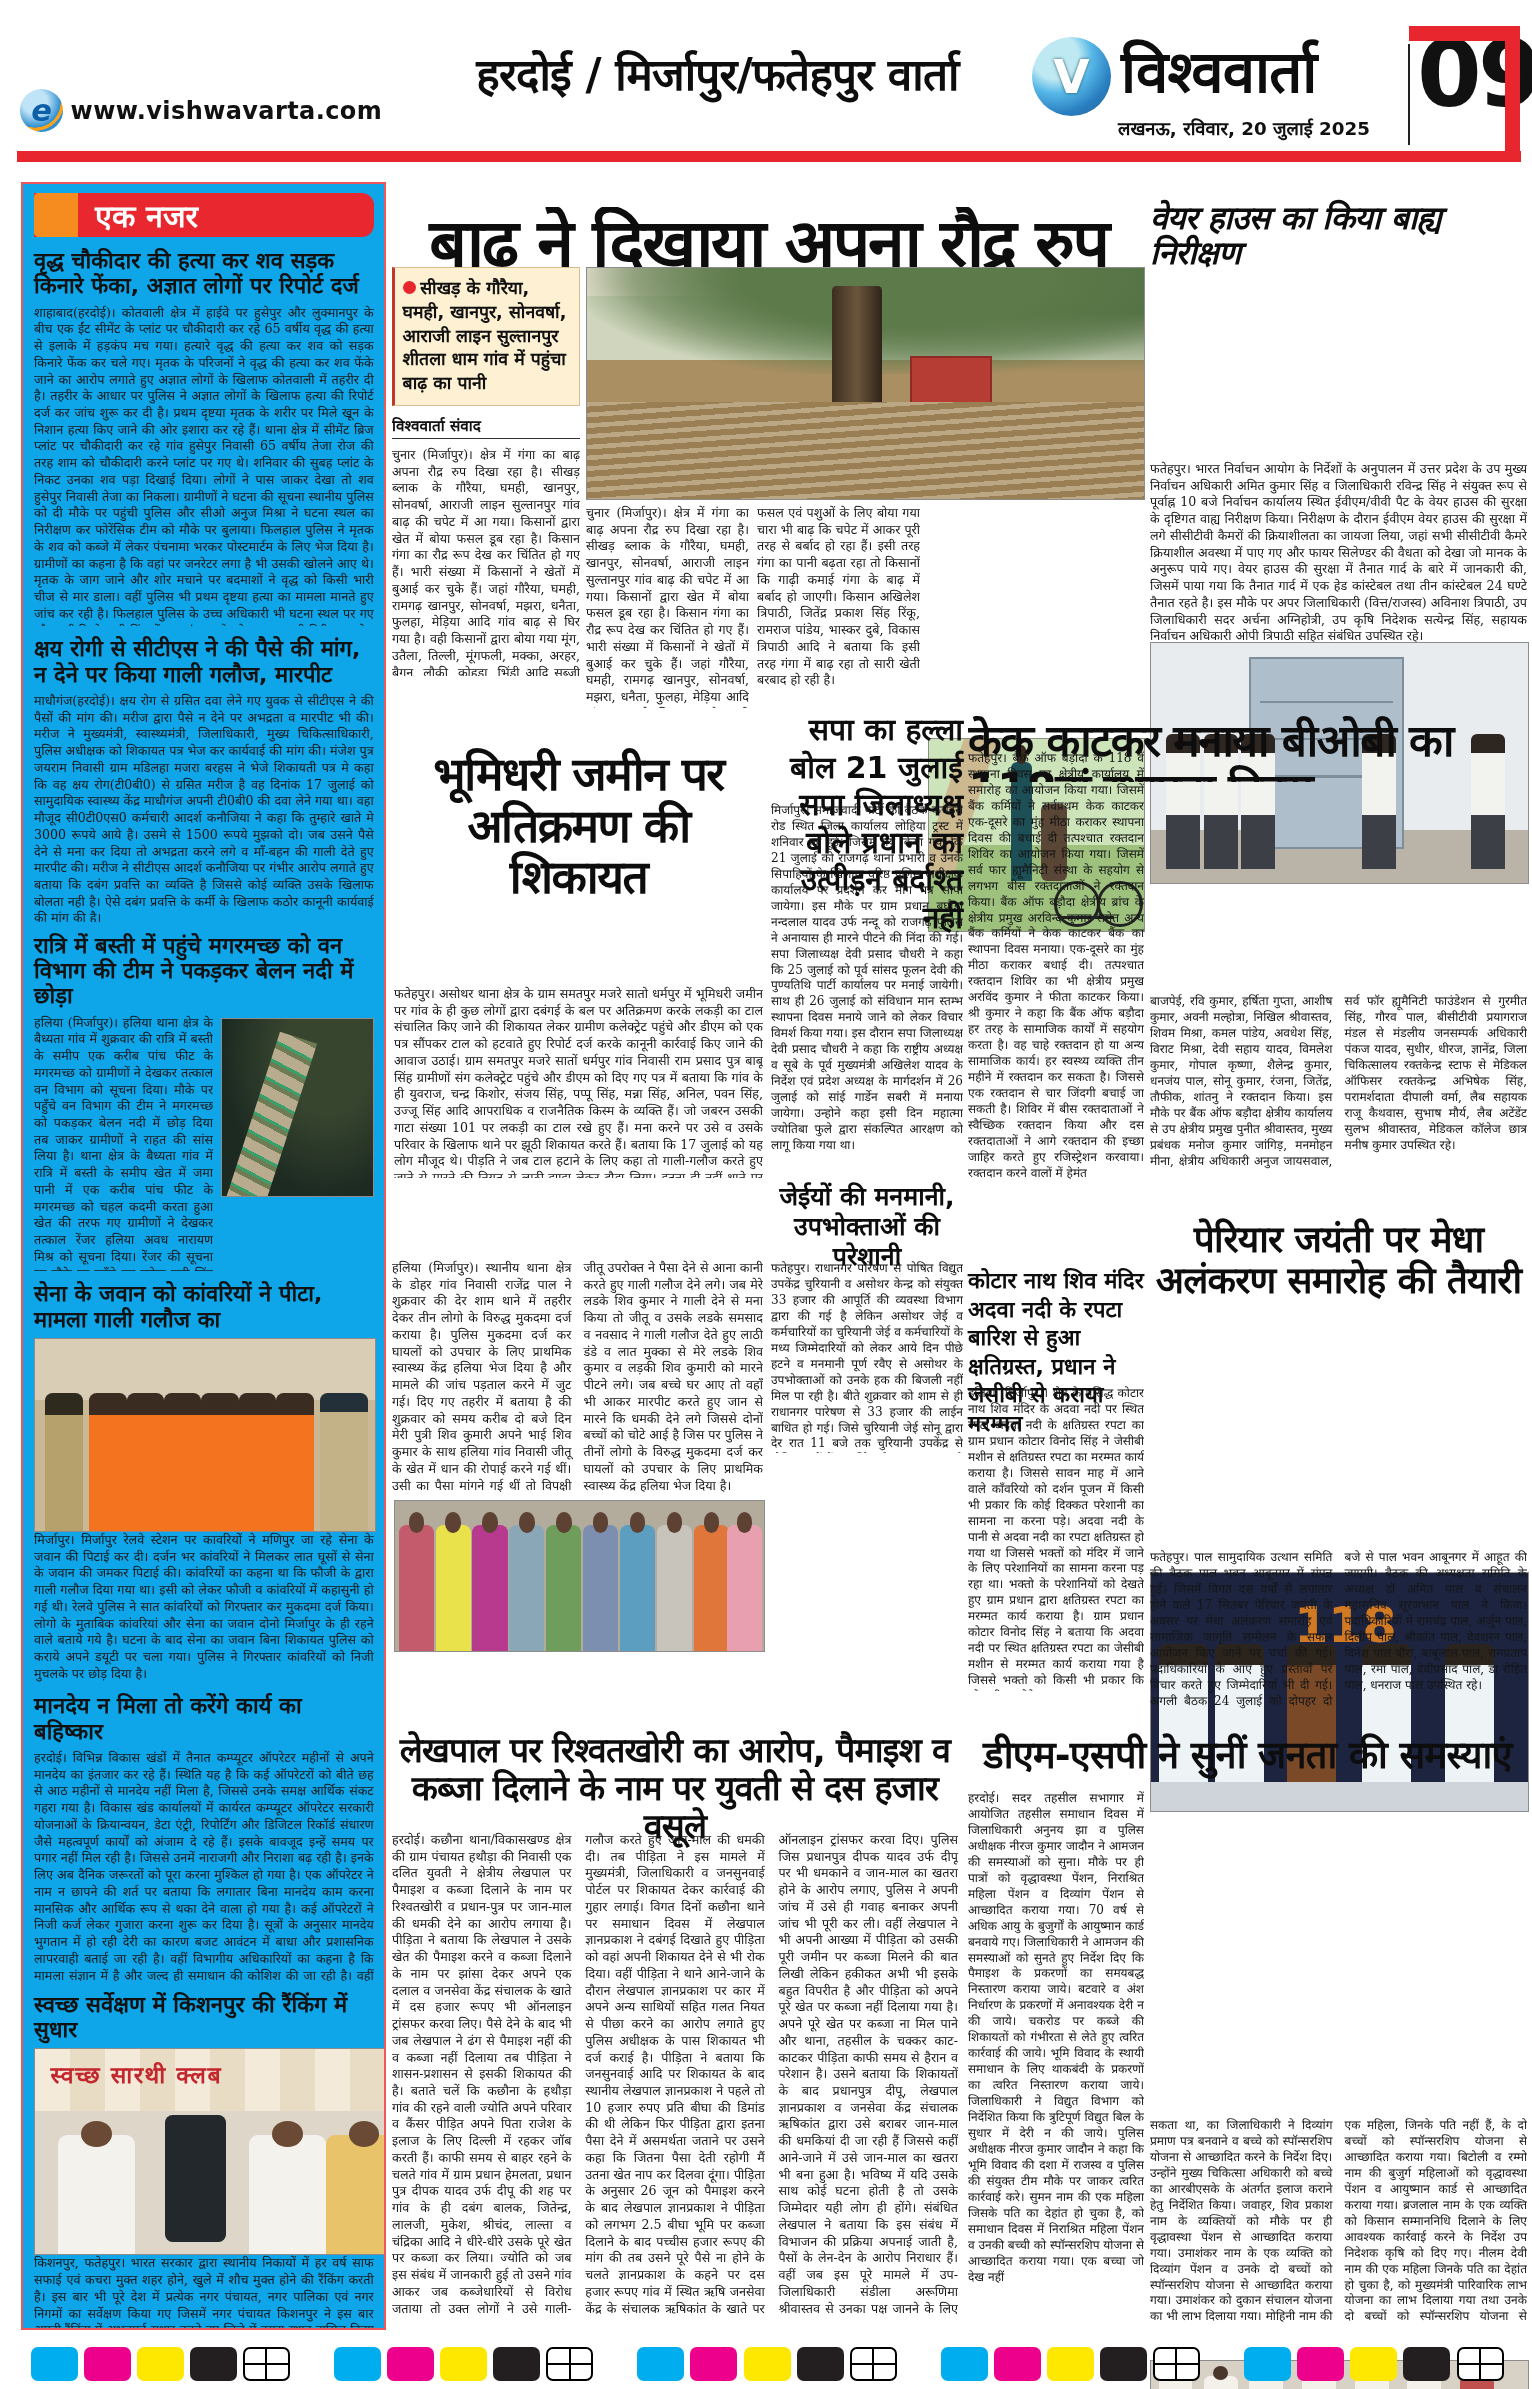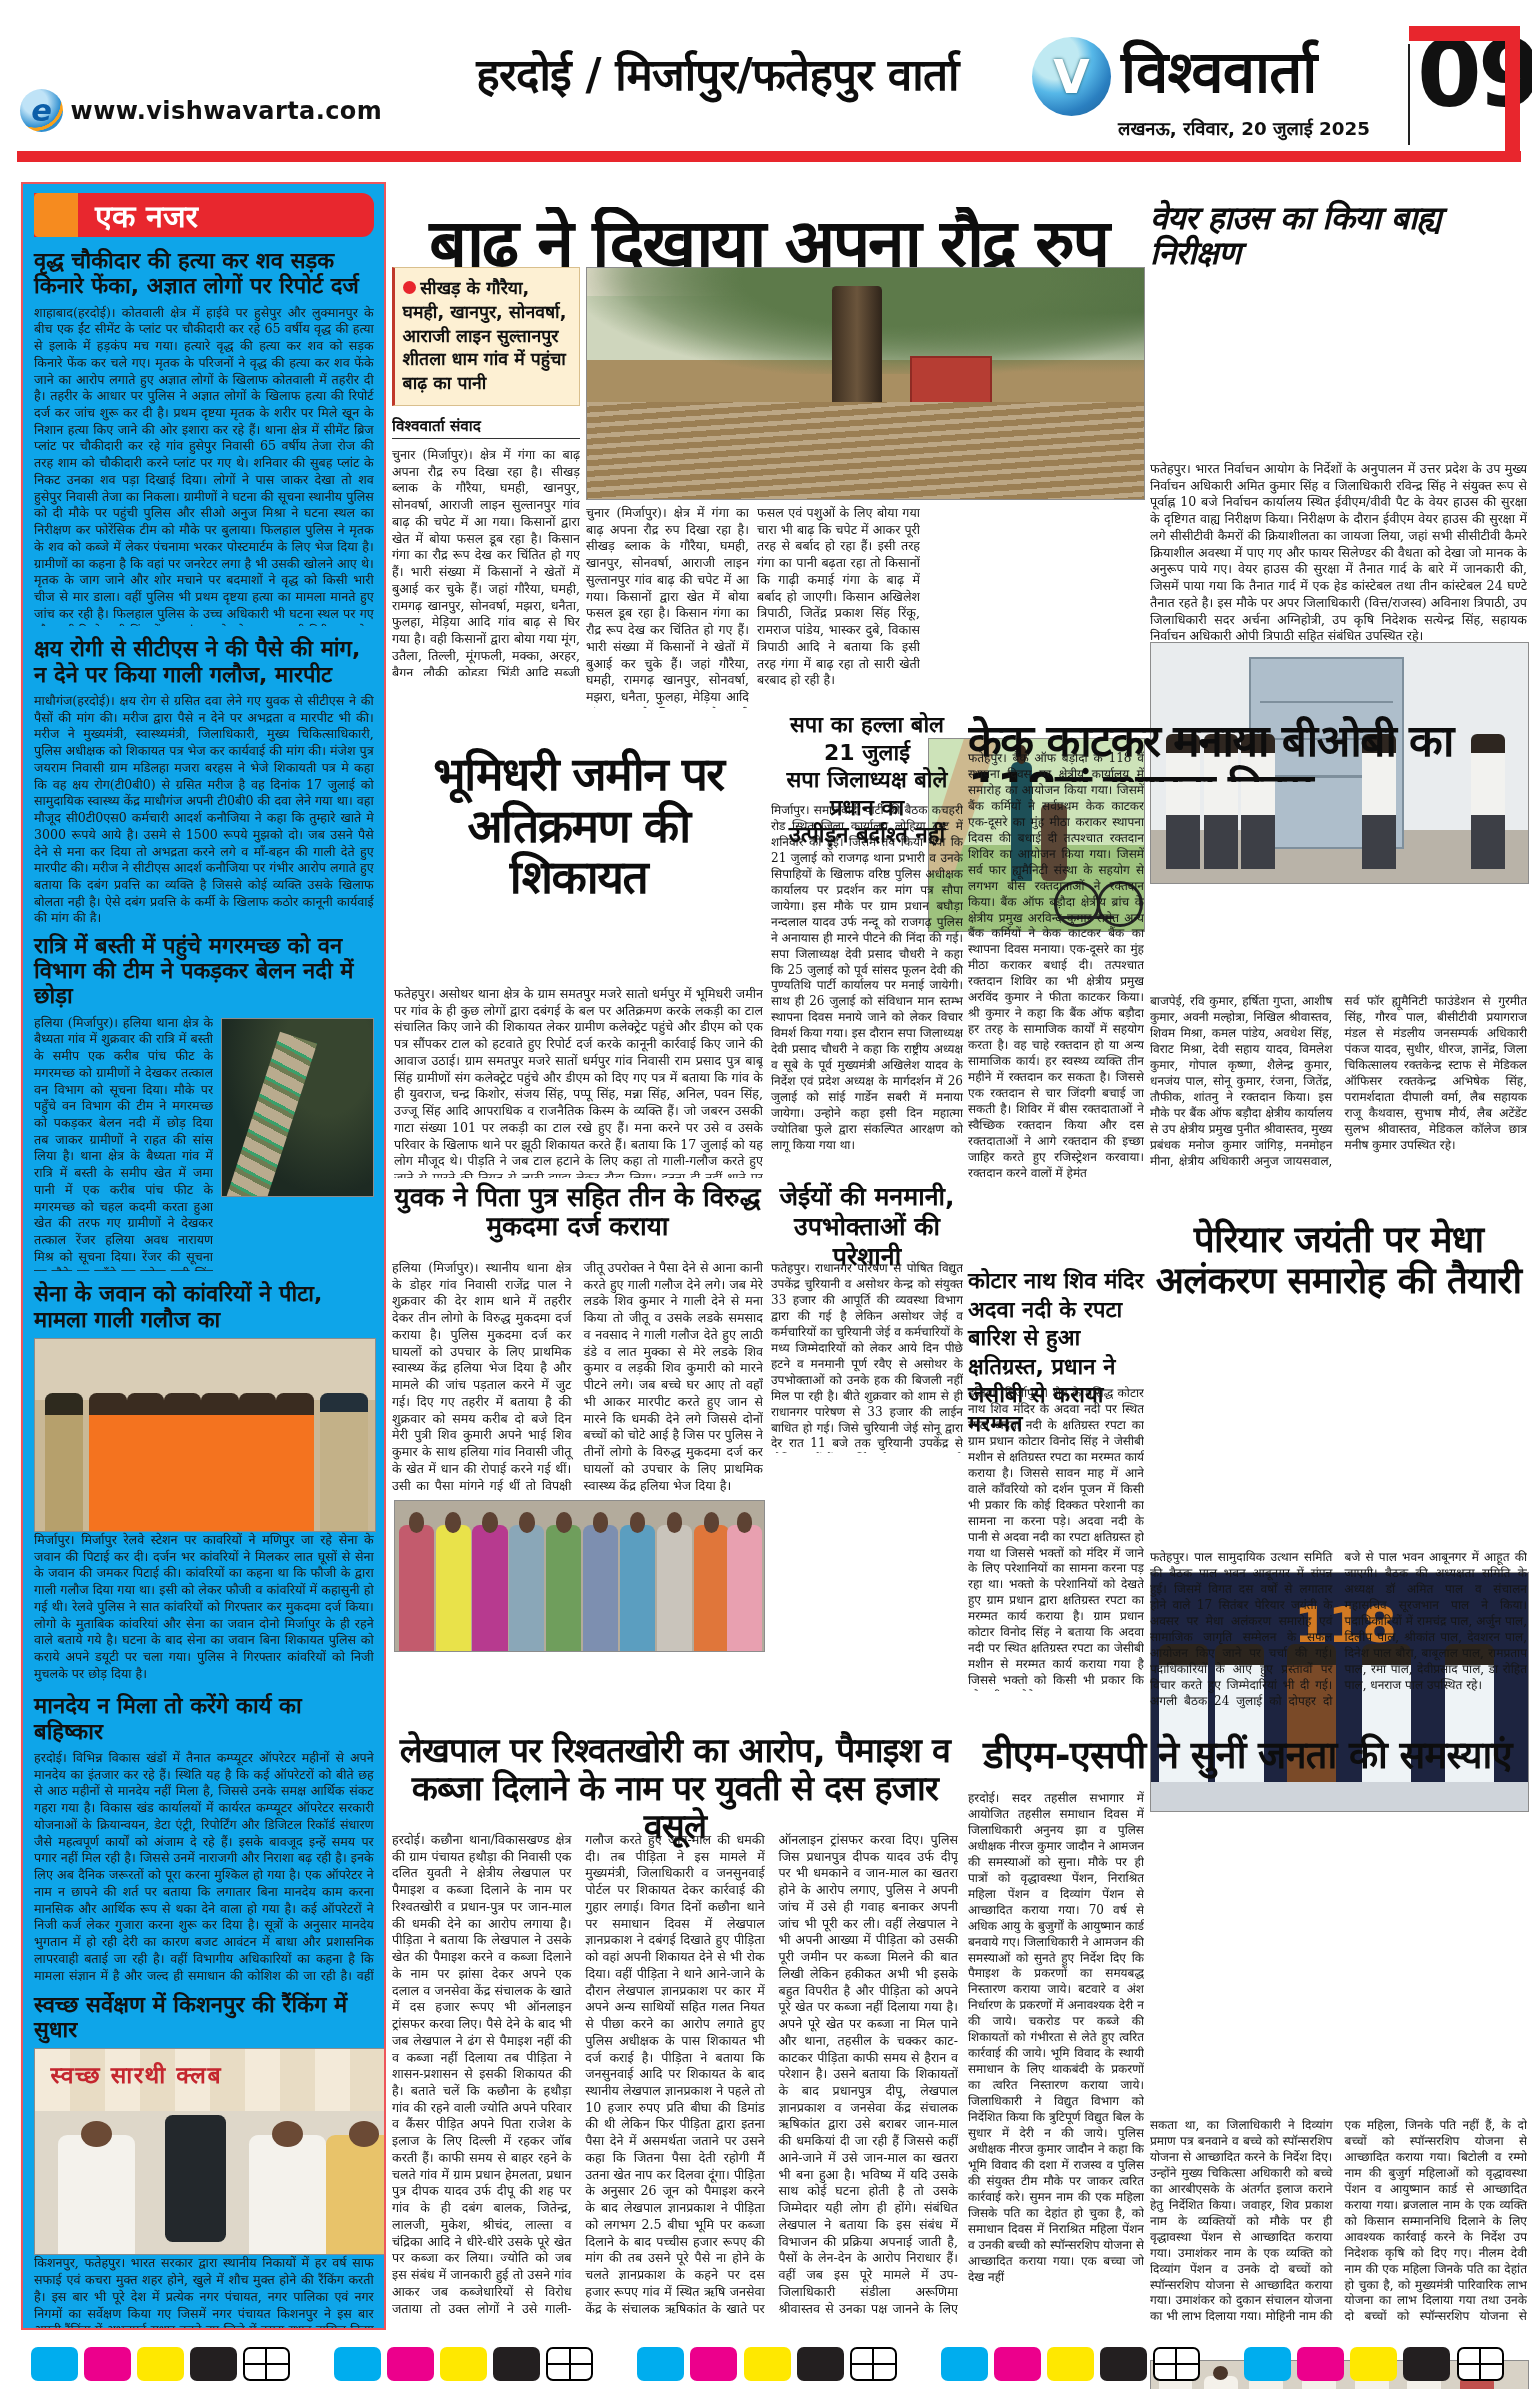--- a/index.html
+++ b/index.html
@@ -115,21 +115,21 @@
 
   
   .ware-hl{left:1150px;top:174px;width:377px;height:44px;font-size:32px;letter-spacing:-0.8px;font-style:italic;}
   .ph-ware{left:1150px;top:215px;width:377px;height:240px;}
   .ware-body{left:1150px;top:461px;width:377px;height:218px;}
 
   
   .enc-hl{left:392px;top:711px;width:373px;height:115px;font-size:46px;text-align:center;letter-spacing:-1.5px;}
   .ph-women{left:394px;top:831px;width:369px;height:150px;}
   .enc-body{left:394px;top:986px;width:369px;height:192px;}
-  .sapa-hl{left:771px;top:711px;width:192px;height:89px;font-size:22px;text-align:center;line-height:1.25;}
+  .sapa-hl{left:771px;top:711px;width:192px;height:89px;font-size:30px;text-align:right;line-height:1.25;}
   .sapa-body{left:771px;top:803px;width:192px;height:373px;font-size:12px;}
   .bob-hl{left:968px;top:679px;width:559px;height:66px;font-size:44px;letter-spacing:-1.5px;overflow:hidden;}
   .bob-body{left:968px;top:751px;width:176px;height:495px;font-size:12px;}
   .ph-cake{left:1150px;top:751px;width:377px;height:238px;}
   .bob-names{left:1150px;top:994px;width:377px;height:189px;column-count:2;column-gap:12.2px;font-size:12px;}
   .periyar-hl{left:1150px;top:1188px;width:377px;height:108px;font-size:37px;text-align:center;letter-spacing:-0.8px;}
   .ph-carpet{left:1150px;top:1299px;width:377px;height:246px;}
   .periyar-body{left:1150px;top:1550px;width:377px;height:177px;column-count:2;column-gap:12.2px;font-size:12px;}
 
   .je-hl{left:771px;top:1182px;width:192px;height:76px;font-size:25px;text-align:center;line-height:1.2;}
@@ -331,21 +331,20 @@
   <div class="abs bodytxt periyar-body">
     <span>फतेहपुर। पाल सामुदायिक उत्थान समिति की बैठक पाल भवन आबूनगर में संपन्न हुई। जिसमें विगत दस वर्षों से लगातार होने वाले 17 सितंबर पेरियार जयंती के अवसर पर मेधा अलंकरण समारोह एवं सामाजिक जागृति सम्मेलन के सफल आयोजन किए जाने पर चर्चा की गई। पदाधिकारियों के आए हुए प्रस्तावों पर विचार करते हुए जिम्मेदारियां भी दी गई। अगली बैठक 24 जुलाई को</span> <span>दोपहर दो बजे से पाल भवन आबूनगर में आहूत की जाएगी। बैठक की अध्यक्षता समिति के अध्यक्ष डॉ अमित पाल व संचालन महासचिव सूरजभान पाल ने किया। पदाधिकारियों में रामचंद्र पाल, अर्जुन पाल, दिलीप पाल, श्रीकांत पाल, देवशरन पाल, दिनेश पाल बौरा, बाबूलाल पाल, रामप्रताप पाल, रमा पाल, देवीप्रसाद पाल, डा रोहित पाल, धनराज पाल उपस्थित रहे।</span>
   </div>
 
   <div class="abs hl je-hl">जेईयों की मनमानी, उपभोक्ताओं की परेशानी</div>
   <div class="abs bodytxt je-body">फतेहपुर। राधानगर पारेषण से पोषित विद्युत उपकेंद्र चुरियानी व असोथर केन्द्र को संयुक्त 33 हजार की आपूर्ति की व्यवस्था विभाग द्वारा की गई है लेकिन असोथर जेई व कर्मचारियों का चुरियानी जेई व कर्मचारियों के मध्य जिम्मेदारियों को लेकर आये दिन पीछे हटने व मनमानी पूर्ण रवैए से असोथर के उपभोक्ताओं को उनके हक की बिजली नहीं मिल पा रही है। बीते शुक्रवार को शाम से ही राधानगर पारेषण से 33 हजार की लाईन बाधित हो गई। जिसे चुरियानी जेई सोनू द्वारा देर रात 11 बजे तक चुरियानी उपकेंद्र से पोषित गांवों में आपूर्ति पूर्णतया बहाल कर दी गई, लेकिन असोथर उपकेंद्र के जेई व कर्मचारियों द्वारा राधानगर पारेषण की 33 हजार लाइन पर चुरियानी स्टाप द्वारा असोथर के 33 हजार को काट दिया गया। वहीं असोथर जेई देर रात तक हांथ पर हांथ धरे बैठे रहे। उपभोक्ताओं ने दबाव बनाया तब असोथर के जेई जितेंद्र कुमार शनिवार के रात एक बजे सुधार करने निकले, लेकिन आपूर्ति सुचारू न हो सकी। अपरान्ह चार बजे तक असोथर की आपूर्ति बाधित रही। उपभोक्ताओं द्वारा विभागीय अधिकारियों व जेई चुरियानी ने बताया कि असोथर आपूर्ति में कई खामियां हैं। जेई लोगों को भोर पहर तक पेट्रोलिंग में हूं जैसे आश्वासन का झुनझुना थमाते रहे, जिला मीडिया प्रभारी ने कहा कि शासन के मंशा के विपरीत कार्य करने वाले, जिम्मेदार जेई व कर्मचारियों की शिकायत उच्च अधिकारियों से की जायेगी।</div>
 
   <div class="abs hl kotar-hl">कोटार नाथ शिव मंदिर अदवा नदी के रपटा बारिश से हुआ क्षतिग्रस्त, प्रधान ने जेसीबी से कराया मरम्मत</div>
   <div class="abs bodytxt kotar-body">हलिया (मिर्जापुर)। क्षेत्र के प्रसिद्ध कोटार नाथ शिव मंदिर के अदवा नदी पर स्थित रपटा अदवा नदी के क्षतिग्रस्त रपटा का ग्राम प्रधान कोटार विनोद सिंह ने जेसीबी मशीन से क्षतिग्रस्त रपटा का मरम्मत कार्य कराया है। जिससे सावन माह में आने वाले काँवरियो को दर्शन पूजन में किसी भी प्रकार कि कोई दिक्कत परेशानी का सामना ना करना पड़े। अदवा नदी के पानी से अदवा नदी का रपटा क्षतिग्रस्त हो गया था जिससे भक्तों को मंदिर में जाने के लिए परेशानियों का सामना करना पड़ रहा था। भक्तो के परेशानियों को देखते हुए ग्राम प्रधान द्वारा क्षतिग्रस्त रपटा का मरम्मत कार्य कराया है। ग्राम प्रधान कोटार विनोद सिंह ने बताया कि अदवा नदी पर स्थित क्षतिग्रस्त रपटा का जेसीबी मशीन से मरम्मत कार्य कराया गया है जिससे भक्तो को किसी भी प्रकार कि परेशानी ना होने पाए।</div>
 
-  <div class="abs hl youth-hl">युवक ने पिता पुत्र सहित तीन के विरुद्ध मुकदमा दर्ज कराया</div>
   <div class="abs bodytxt youth-body">हलिया (मिर्जापुर)। स्थानीय थाना क्षेत्र के डोहर गांव निवासी राजेंद्र पाल ने शुक्रवार की देर शाम थाने में तहरीर देकर तीन लोगो के विरुद्ध मुकदमा दर्ज कराया है। पुलिस मुकदमा दर्ज कर घायलों को उपचार के लिए प्राथमिक स्वास्थ्य केंद्र हलिया भेज दिया है और मामले की जांच पड़ताल करने में जुट गई। दिए गए तहरीर में बताया है की शुक्रवार को समय करीब दो बजे दिन मेरी पुत्री शिव कुमारी अपने भाई शिव कुमार के साथ हलिया गांव निवासी जीतू के खेत में धान की रोपाई करने गई थीं। उसी का पैसा मांगने गई थीं तो विपक्षी जीतू उपरोक्त ने पैसा देने से आना कानी करते हुए गाली गलौज देने लगे। जब मेरे लडके शिव कुमार ने गाली देने से मना किया तो जीतू व उसके लडके समसाद व नवसाद ने गाली गलौज देते हुए लाठी डंडे व लात मुक्का से मेरे लडके शिव कुमार व लड़की शिव कुमारी को मारने पीटने लगे। जब बच्चे घर आए तो वहाँ भी आकर मारपीट करते हुए जान से मारने कि धमकी देने लगे जिससे दोनों बच्चों को चोटे आई है जिस पर पुलिस ने तीनों लोगो के विरुद्ध मुकदमा दर्ज कर घायलों को उपचार के लिए प्राथमिक स्वास्थ्य केंद्र हलिया भेज दिया है।</div>
 
   <div class="abs hl lekh-hl">लेखपाल पर रिश्वतखोरी का आरोप, पैमाइश व कब्जा दिलाने के नाम पर युवती से दस हजार वसूले</div>
   <div class="abs bodytxt lekh-cols">
     <span>हरदोई। कछौना थाना/विकासखण्ड क्षेत्र की ग्राम पंचायत हथौड़ा की निवासी एक दलित युवती ने क्षेत्रीय लेखपाल पर पैमाइश व कब्जा दिलाने के नाम पर रिश्वतखोरी व प्रधान-पुत्र पर जान-माल की धमकी देने का आरोप लगाया है। पीड़िता ने बताया कि लेखपाल ने उसके खेत की पैमाइश करने व कब्जा दिलाने के नाम पर झांसा देकर अपने एक दलाल व जनसेवा केंद्र संचालक के खाते में दस हजार रूपए भी ऑनलाइन ट्रांसफर करवा लिए। पैसे देने के बाद भी जब लेखपाल ने ढंग से पैमाइश नहीं की व कब्जा नहीं दिलाया तब पीड़िता ने शासन-प्रशासन से इसकी शिकायत की है। बताते चलें कि कछौना के हथौड़ा गांव की रहने वाली ज्योति अपने परिवार व कैंसर पीड़ित अपने पिता राजेश के इलाज के लिए दिल्ली में रहकर जॉब करती हैं। काफी समय से बाहर रहने के चलते गांव में ग्राम प्रधान हेमलता, प्रधान पुत्र दीपक यादव उर्फ दीपू की शह पर गांव के ही दबंग बालक, जितेन्द्र, लालजी, मुकेश, श्रीचंद, लाल्ता व चंद्रिका आदि ने धीरे-धीरे उसके पूरे खेत पर कब्जा कर लिया। ज्योति को जब इस संबंध में जानकारी हुई तो उसने गांव आकर जब कब्जेधारियों से विरोध जताया तो उक्त लोगों ने उसे गाली-</span> <span>गलौज करते हुए जान-माल की धमकी दी। तब पीड़िता ने इस मामले में मुख्यमंत्री, जिलाधिकारी व जनसुनवाई पोर्टल पर शिकायत देकर कार्रवाई की गुहार लगाई। विगत दिनों कछौना थाने पर समाधान दिवस में लेखपाल ज्ञानप्रकाश ने दबंगई दिखाते हुए पीड़िता को वहां अपनी शिकायत देने से भी रोक दिया। वहीं पीड़िता ने थाने आने-जाने के दौरान लेखपाल ज्ञानप्रकाश पर कार में अपने अन्य साथियों सहित गलत नियत से पीछा करने का आरोप लगाते हुए पुलिस अधीक्षक के पास शिकायत भी दर्ज कराई है। पीड़िता ने बताया कि जनसुनवाई आदि पर शिकायत के बाद स्थानीय लेखपाल ज्ञानप्रकाश ने पहले तो 10 हजार रुपए प्रति बीघा की डिमांड की थी लेकिन फिर पीड़िता द्वारा इतना पैसा देने में असमर्थता जताने पर उसने कहा कि जितना पैसा देती रहोगी मैं उतना खेत नाप कर दिलवा दूंगा। पीड़िता के अनुसार 26 जून को पैमाइश करने के बाद लेखपाल ज्ञानप्रकाश ने पीड़िता को लगभग 2.5 बीघा भूमि पर कब्जा दिलाने के बाद पच्चीस हजार रूपए की मांग की तब उसने पूरे पैसे ना होने के चलते ज्ञानप्रकाश के कहने पर दस हजार रूपए गांव में स्थित ऋषि जनसेवा केंद्र के संचालक ऋषिकांत के खाते पर ऑनलाइन ट्रांसफर करवा दिए। पुलिस</span> <span>जिस प्रधानपुत्र दीपक यादव उर्फ दीपू पर भी धमकाने व जान-माल का खतरा होने के आरोप लगाए, पुलिस ने अपनी जांच में उसे ही गवाह बनाकर अपनी जांच भी पूरी कर ली। वहीं लेखपाल ने भी अपनी आख्या में पीड़िता को उसकी पूरी जमीन पर कब्जा मिलने की बात लिखी लेकिन हकीकत अभी भी इसके बहुत विपरीत है और पीड़िता को अपने पूरे खेत पर कब्जा नहीं दिलाया गया है। अपने पूरे खेत पर कब्जा ना मिल पाने और थाना, तहसील के चक्कर काट-काटकर पीड़िता काफी समय से हैरान व परेशान है। उसने बताया कि शिकायतों के बाद प्रधानपुत्र दीपू, लेखपाल ज्ञानप्रकाश व जनसेवा केंद्र संचालक ऋषिकांत द्वारा उसे बराबर जान-माल की धमकियां दी जा रही हैं जिससे कहीं आने-जाने में उसे जान-माल का खतरा भी बना हुआ है। भविष्य में यदि उसके साथ कोई घटना होती है तो उसके जिम्मेदार यही लोग ही होंगे। संबंधित लेखपाल ने बताया कि इस संबंध में विभाजन की प्रक्रिया अपनाई जाती है, पैसों के लेन-देन के आरोप निराधार हैं। वहीं जब इस पूरे मामले में उप-जिलाधिकारी संडीला अरूणिमा श्रीवास्तव से उनका पक्ष जानने के लिए संपर्क किया गया तो उनका फोन रिसीव नहीं हुआ।</span>
   </div>
 
   <div class="abs hl dm-hl">डीएम-एसपी ने सुनीं जनता की समस्याएं</div>
   <div class="abs bodytxt dm-col1">हरदोई। सदर तहसील सभागार में आयोजित तहसील समाधान दिवस में जिलाधिकारी अनुनय झा व पुलिस अधीक्षक नीरज कुमार जादौन ने आमजन की समस्याओं को सुना। मौके पर ही पात्रों को वृद्धावस्था पेंशन, निराश्रित महिला पेंशन व दिव्यांग पेंशन से आच्छादित कराया गया। 70 वर्ष से अधिक आयु के बुजुर्गों के आयुष्मान कार्ड बनवाये गए। जिलाधिकारी ने आमजन की समस्याओं को सुनते हुए निर्देश दिए कि पैमाइश के प्रकरणों का समयबद्ध निस्तारण कराया जाये। बटवारे व अंश निर्धारण के प्रकरणों में अनावश्यक देरी न की जाये। चकरोड पर कब्जे की शिकायतों को गंभीरता से लेते हुए त्वरित कार्रवाई की जाये। भूमि विवाद के स्थायी समाधान के लिए थाकबंदी के प्रकरणों का त्वरित निस्तारण कराया जाये। जिलाधिकारी ने विद्युत विभाग को निर्देशित किया कि त्रुटिपूर्ण विद्युत बिल के सुधार में देरी न की जाये। पुलिस अधीक्षक नीरज कुमार जादौन ने कहा कि भूमि विवाद की दशा में राजस्व व पुलिस की संयुक्त टीम मौके पर जाकर त्वरित कार्रवाई करे। सुमन नाम की एक महिला जिसके पति का देहांत हो चुका है, को समाधान दिवस में निराश्रित महिला पेंशन व उनकी बच्ची को स्पॉन्सरशिप योजना से आच्छादित कराया गया। एक बच्चा जो देख नहीं</div>
 

